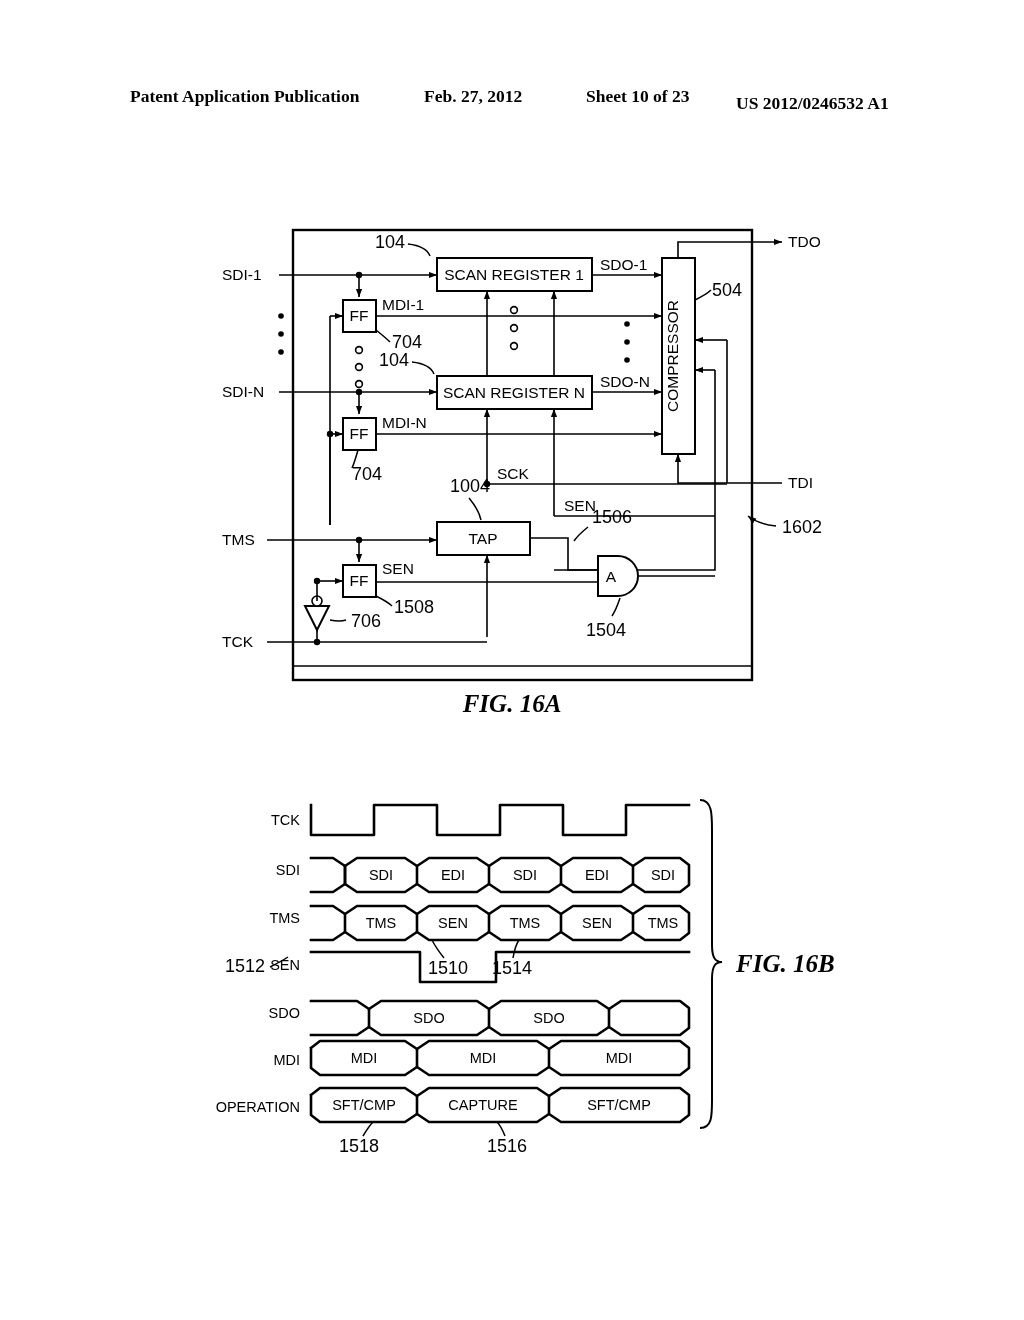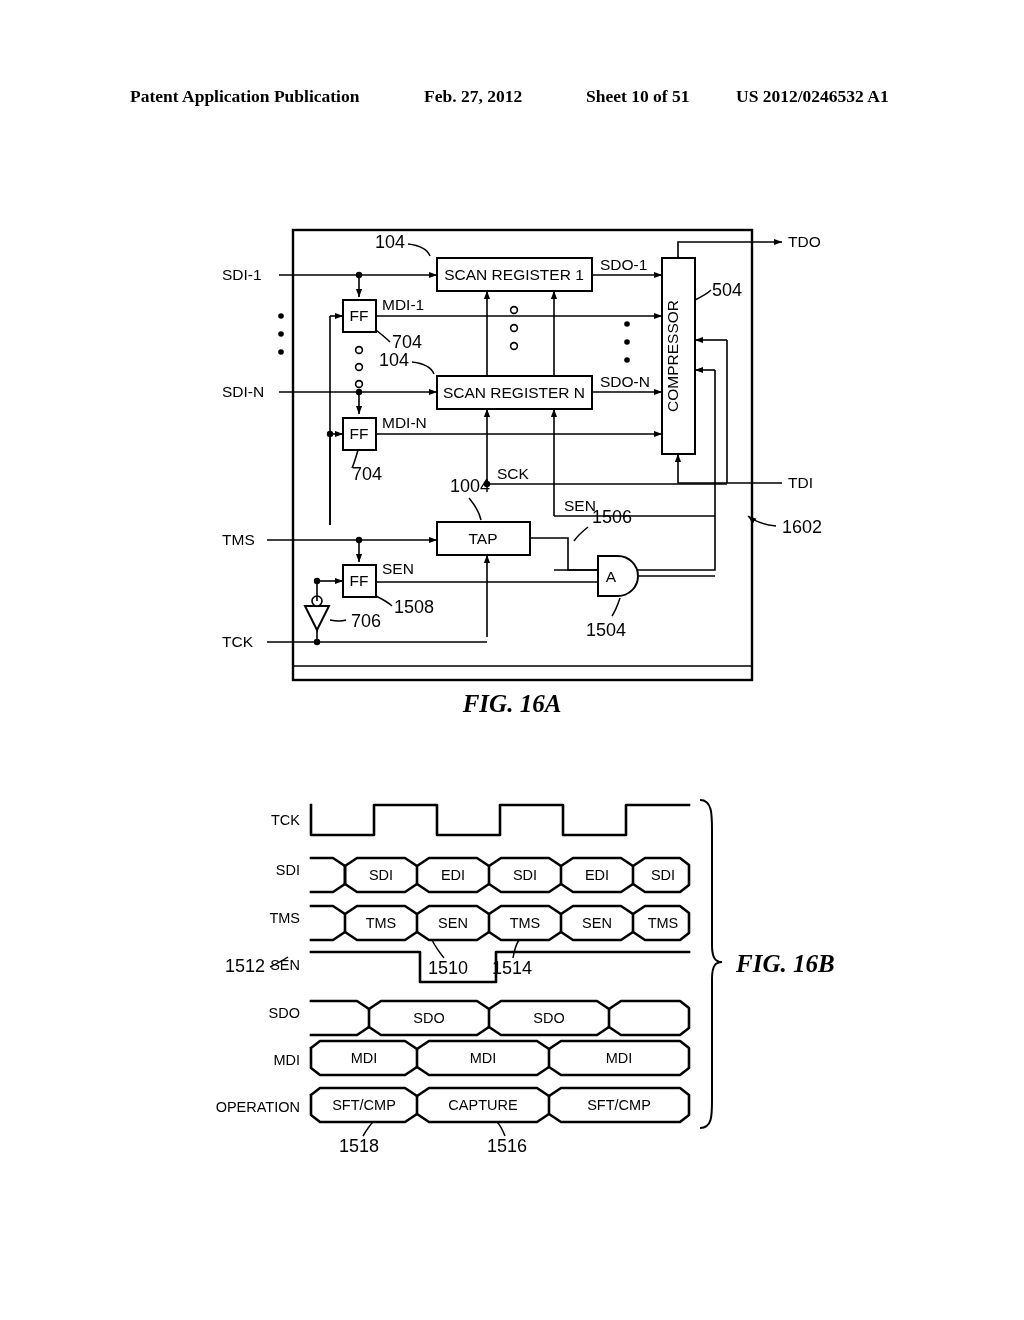--- a/index.html
+++ b/index.html
@@ -25,21 +25,21 @@
     height: 26px;
     font-family: "Liberation Serif", serif;
     font-weight: bold;
     font-size: 17.5px;
     white-space: nowrap;
     text-align: center;
   }
   #page-header .hdr-pub   { position: absolute; left: 130px;  top: 0; }
   #page-header .hdr-date  { position: absolute; left: 424px;  top: 0; }
   #page-header .hdr-sheet { position: absolute; left: 586px;  top: 0; }
-  #page-header .hdr-pat   { position: absolute; left: 736px;  top: 0; }
+  #page-header .hdr-pat   { position: absolute; left: 736px;  top: 7px; }
 
   
   .fig-stage {
     position: absolute;
     left: 0;
   }
   #fig16a-stage { top: 200px;  width: 1024px; height: 540px; }
   #fig16b-stage { top: 770px;  width: 1024px; height: 420px; }
 
   .fig-svg { display: block; }
@@ -71,21 +71,21 @@
   .ohollow{ fill: #ffffff; stroke: #000000; stroke-width: 1.6; }
   .wform  { stroke: #000000; stroke-width: 2.6; fill: none;
             stroke-linejoin: round; stroke-linecap: square; }
 </style>
 </head>
 <body>
 
 <div id="page-header">
   <span class="hdr-pub">Patent Application Publication</span>
   <span class="hdr-date">Feb. 27, 2012</span>
-  <span class="hdr-sheet">Sheet 10 of 51</span>
+  <span class="hdr-sheet">Sheet 10 of 23</span>
   <span class="hdr-pat">US 2012/0246532 A1</span>
 </div>
 
 <div class="fig-stage" id="fig16a-stage">
 <svg class="fig-svg" width="1024" height="540" viewBox="0 0 1024 540">
 
   <defs>
     <marker id="arr" markerWidth="9" markerHeight="9" refX="8.4" refY="3.2" orient="auto" markerUnits="userSpaceOnUse">
       <path d="M0,0 L8.6,3.2 L0,6.4 z" fill="#000000"></path>
     </marker>

